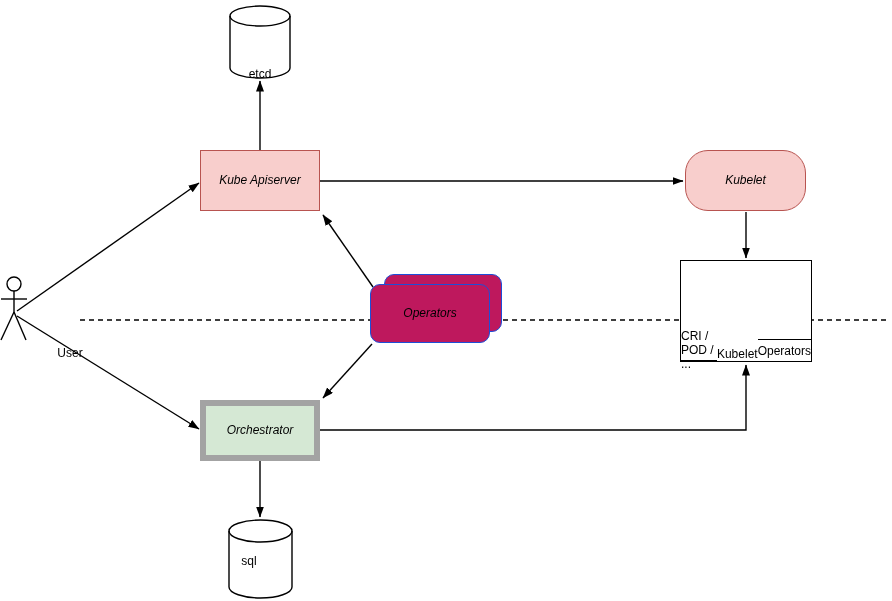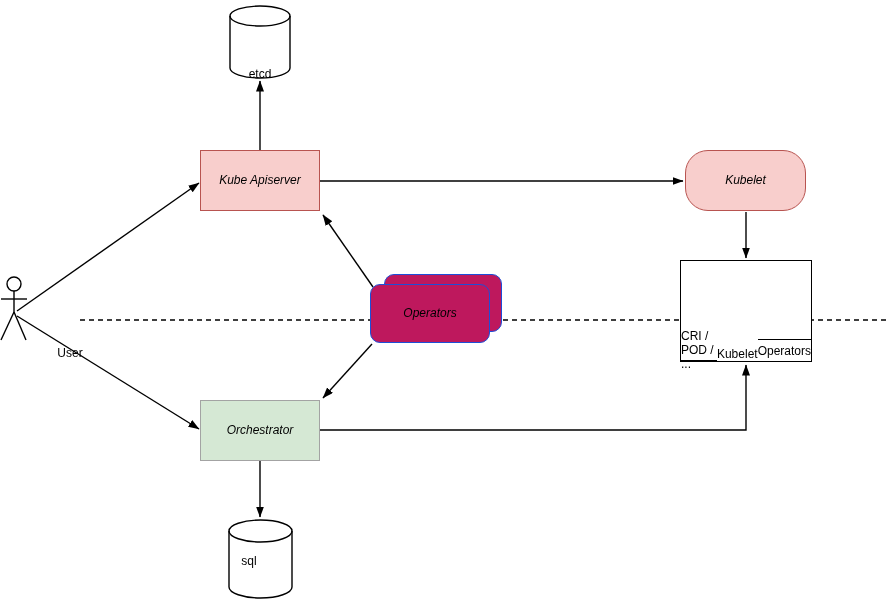--- a/index.html
+++ b/index.html
@@ -23,21 +23,21 @@
     box-sizing: border-box;
     display: flex;
     align-items: center;
     justify-content: center;
     text-align: center;
     z-index: 1;
     line-height: 1.2;
     font-style: italic;
   }
   .pink  { background: #f8cecc; border: 1px solid #b85450; }
-  .green { background: #d5e8d4; border: 1px solid #a3a3a3; }
+  .green { background: #d5e8d4; border: 6px solid #a3a3a3; }
   .plain { background: #be185d; border: 7px solid #1d4ed8; }
   .rounded { border-radius: 10px; }
   .stack {
     position: absolute;
     box-sizing: border-box;
     background: #ffffff;
     border: 1px solid #000000;
     display: flex;
     flex-direction: row;
     z-index: 1;

